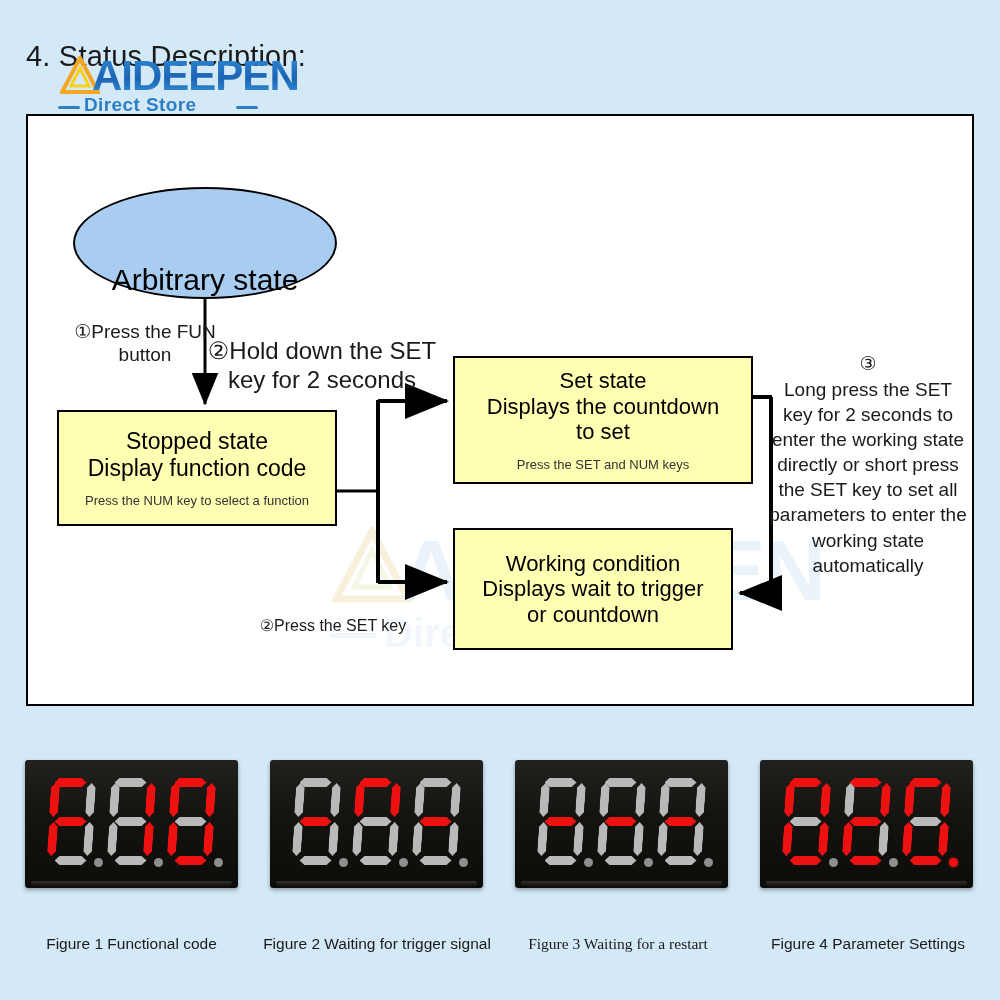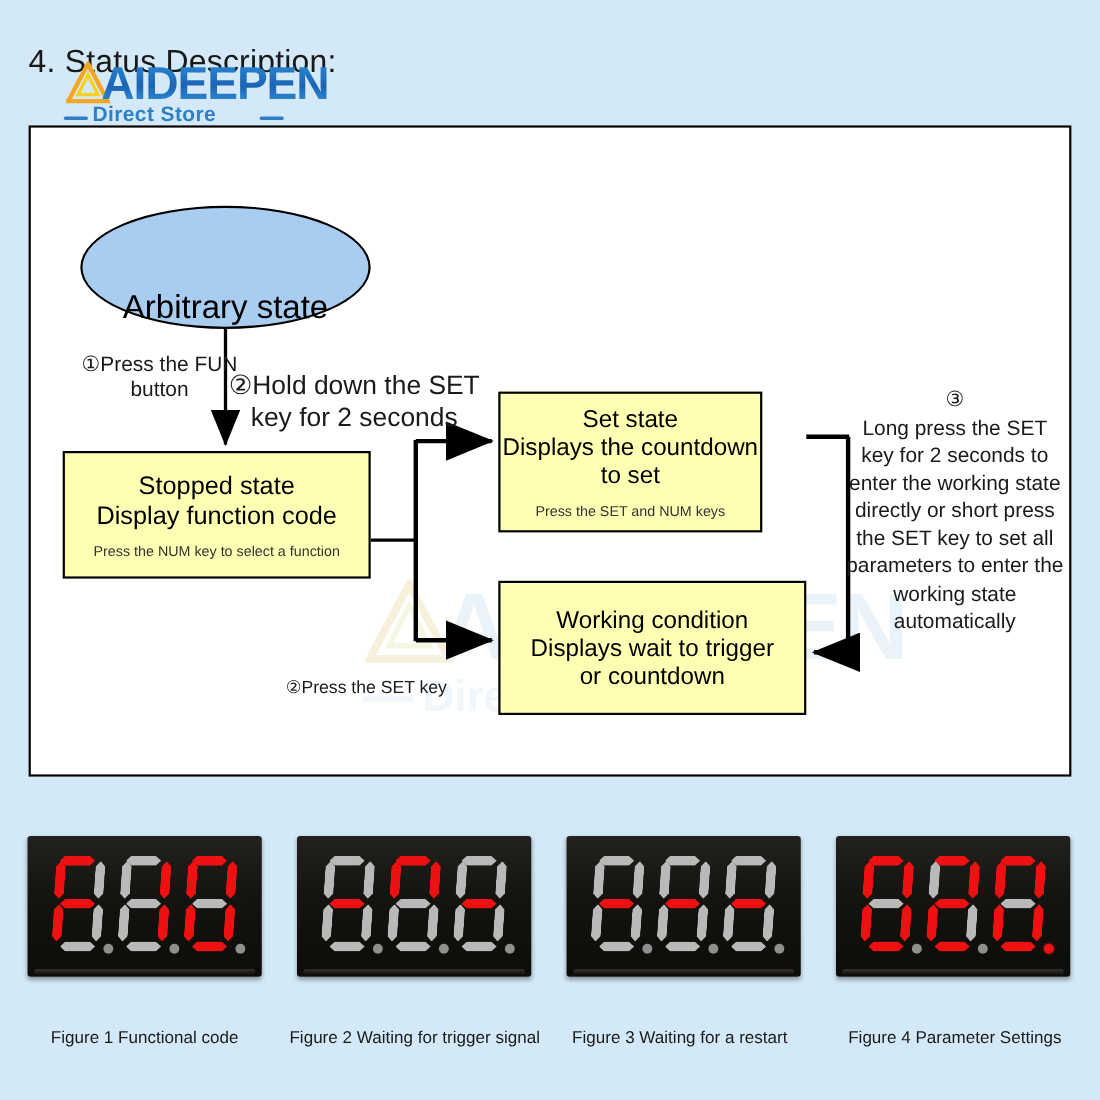--- a/index.html
+++ b/index.html
@@ -83,21 +83,21 @@
   .box {
     position: absolute; background: #ffffb4; border: 2px solid #000;
     display: flex; flex-direction: column; align-items: center;
     justify-content: center; text-align: center; z-index: 2;
   }
   .box .t-main { font-size: 22px; color: #000; line-height: 1.16; }
   .box .t-sub  { font-size: 13px; color: #333; margin-top: 12px; }
 
   #box-stopped  { left: 29px;  top: 294px; width: 280px; height: 116px; }
   #box-stopped .t-main { font-size: 23px; }
-  #box-set      { left: 425px; top: 240px; width: 240px; height: 128px; }
+  #box-set      { left: 425px; top: 240px; width: 300px; height: 128px; }
   #box-working  { left: 425px; top: 412px; width: 280px; height: 122px; }
 
   
   .lbl { position: absolute; color: #1a1a1a; text-align: center; z-index: 3; line-height: 1.22; }
   #lbl-1 { left: 42px;  top: 204px; width: 150px; font-size: 19px; }
   #lbl-2a { left: 179px; top: 220px; width: 230px; font-size: 24px; }
   #lbl-2b { left: 185px; top: 500px; width: 240px; font-size: 16px; }
   #lbl-3 { left: 740px; top: 235px; width: 200px; font-size: 19px; line-height: 1.32; }
   #lbl-3 .num { display: block; margin-bottom: 1px; }
 
@@ -141,21 +141,21 @@
         border-radius: 50%; background: #8f8f8f; }
   .dp.on { background: #ee1111; box-shadow: 0 0 3px rgba(255,40,30,0.6); }
 
   
   .cap {
     position: absolute; text-align: center; font-size: 15.5px; color: #1a1a1a;
     line-height: 1.25;
   }
   #cap1 { left: 10px;  top: 934px; width: 243px; }
   #cap2 { left: 258px; top: 934px; width: 238px; }
-  #cap3 { left: 500px; top: 934px; width: 236px; }
+  #cap3 { left: 500px; top: 934px; width: 236px; font-family: Liberation Serif, serif; }
   #cap4 { left: 746px; top: 934px; width: 244px; }
 </style>
 </head>
 <body>
 
 <div id="page">
 
   <div class="heading">4. Status Description:</div>
 
   <div class="logo-wm">

